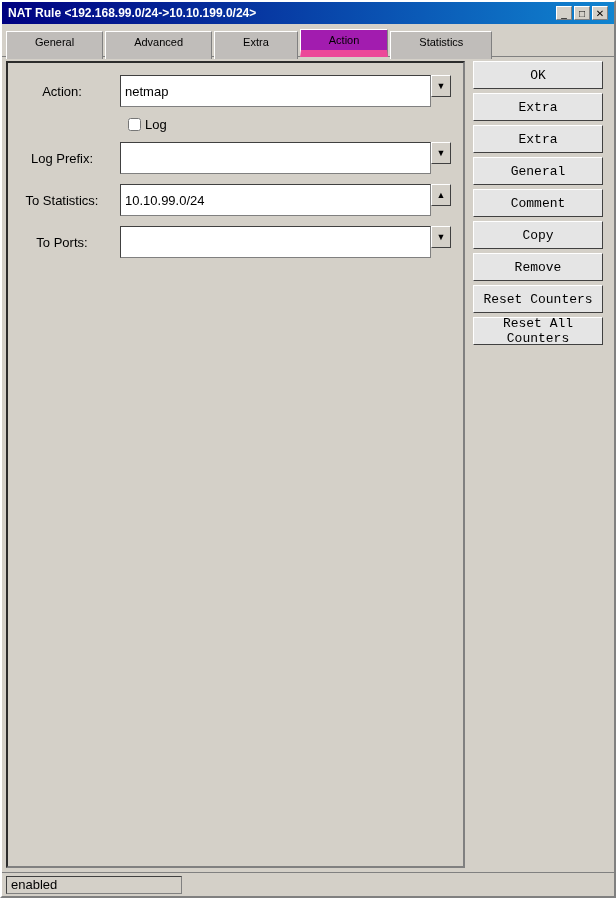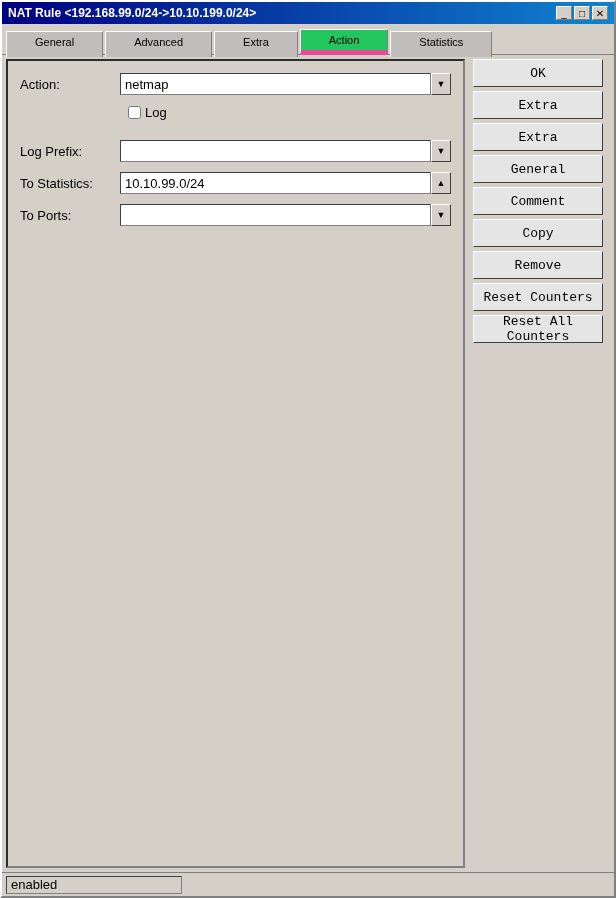--- a/index.html
+++ b/index.html
@@ -80,22 +80,22 @@
       border-top: 1px solid #ffffff;
       border-left: 1px solid #ffffff;
       border-bottom: none;
       cursor: pointer;
       font-size: 11px;
       position: relative;
       bottom: -1px;
     }
 
     .tab.active {
-      background: #22c55e;
-      border-bottom: 5px solid #ec4899;
+      background: #a21caf;
+      border-bottom: 7px solid #ec4899;
       font-weight: normal;
       z-index: 2;
     }
 
     .tab:not(.active) {
       background: #c0bdba;
       bottom: -3px;
     }
 
     .content-area {
@@ -142,35 +142,35 @@
       font-family: Liberation Mono, monospace;
     }
 
     .form-row {
       display: flex;
       align-items: center;
       margin-bottom: 10px;
     }
 
     .form-label {
-      text-align: left;
+      text-align: center;
       width: 100px;
       padding-right: 16px;
       flex-shrink: 0;
     }
 
     .dropdown-wrapper {
       display: flex;
       flex: 1;
       position: relative;
     }
 
     .dropdown-input {
       flex: 1;
-      height: 22px;
+      height: 32px;
       border: 1px solid #808080;
       border-top: 1px solid #404040;
       border-left: 1px solid #404040;
       background: white;
       padding: 2px 4px;
       font-size: 13px;
     }
 
     .dropdown-btn {
       width: 20px;
@@ -200,21 +200,21 @@
       cursor: pointer;
       display: flex;
       align-items: center;
       justify-content: center;
       font-size: 9px;
     }
 
     .checkbox-row {
       display: flex;
       align-items: center;
-      margin-bottom: 20px;
+      margin-bottom: 10px;
       padding-left: 108px;
     }
 
     .checkbox-row input[type="checkbox"] {
       margin-right: 4px;
       width: 13px;
       height: 13px;
     }
 
     .status-bar {

